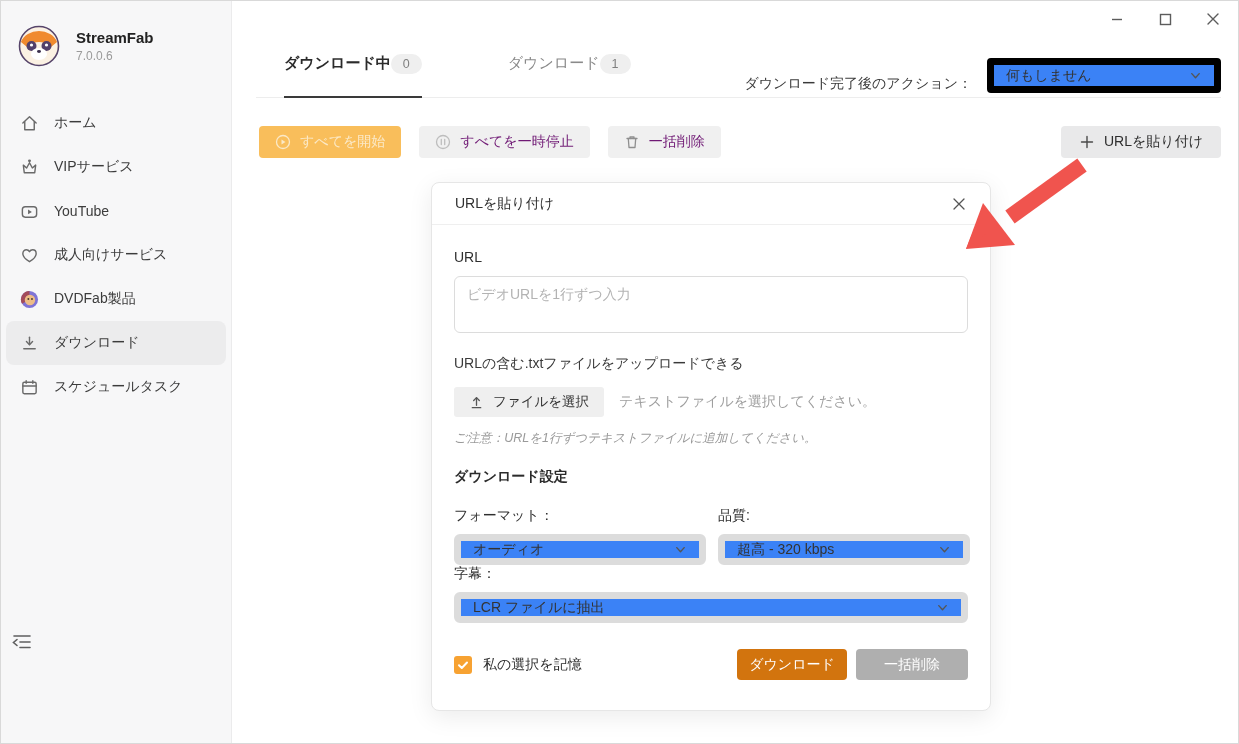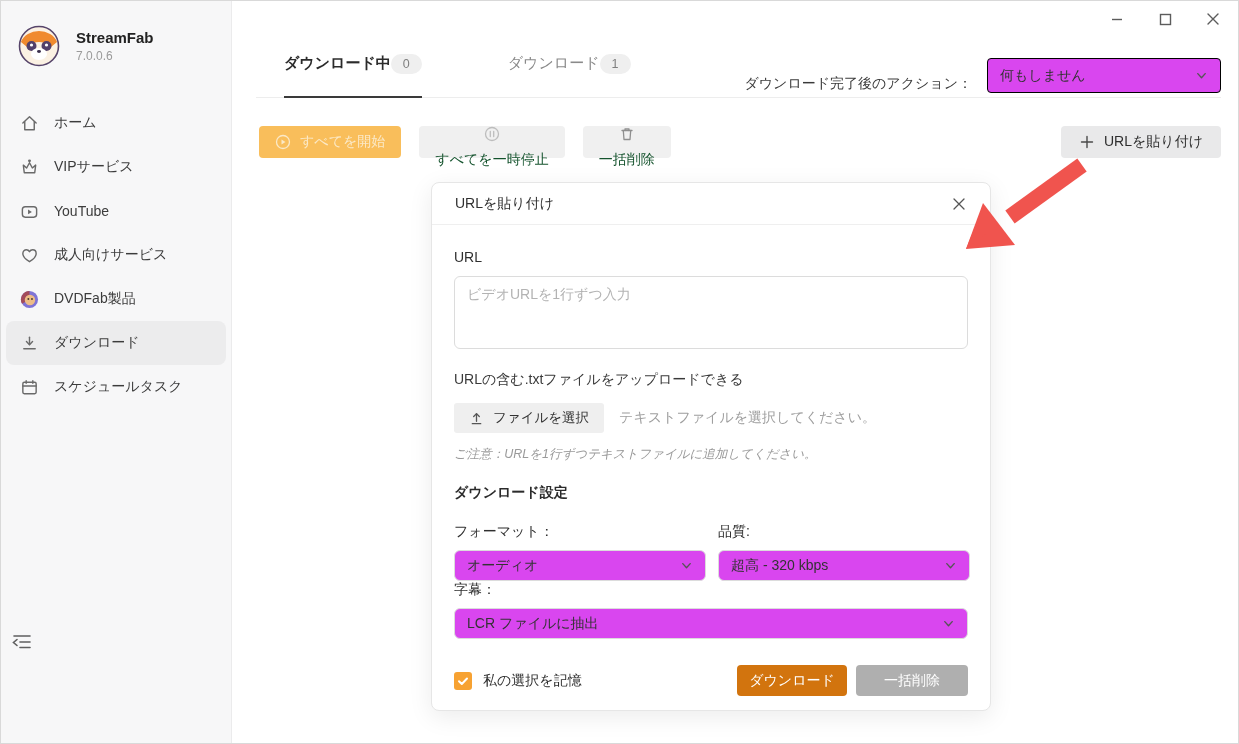--- a/index.html
+++ b/index.html
@@ -28,43 +28,43 @@
   .win-controls { position:absolute; top:6px; right:10px; display:flex; gap:18px; }
   .win-btn { width:30px; height:24px; display:flex; align-items:center; justify-content:center; color:#5c5c5c; cursor:pointer; }
 
   .tabrow { position:absolute; top:53px; left:24px; right:17px; height:44px; border-bottom:1px solid #EDEDED; display:flex; align-items:center; }
   .tab { display:flex; height:100%; margin-right:58px; position:relative; cursor:pointer; font-size:15px; color:#8a8a8a;margin-left:28px; }
   .tab.active { color:#2b2b2b; font-weight:bold; }
   .tab.active::after { content:""; position:absolute; left:0; right:0; bottom:-1px; height:2px; background:#3a3a3a; }
   .badge { min-width:31px; height:20px; padding:0 8px; border-radius:10px; background:#EFEFEF; color:#7f7f7f; font-size:12.5px; font-weight:normal; display:flex; align-items:center; justify-content:center; }
   .post-action { margin-left:auto; display:flex; align-items:flex-end; gap:15px; }
   .post-action-label { font-size:14px; color:#3a3a3a; }
-  .select-box { height:35px; border:1px solid #000000; border-radius:4px; background:#d946ef; display:flex; align-items:center; justify-content:space-between; padding:0 12px; font-size:14px; color:#333; cursor:pointer; }
+  .select-box { height:35px; border:7px solid #000000; border-radius:4px; background:#3b82f6; display:flex; align-items:center; justify-content:space-between; padding:0 12px; font-size:14px; color:#333; cursor:pointer; }
   .post-action .select-box { width:234px; }
   .chev { width:13px; height:13px; color:#555; flex:0 0 auto; }
 
   .toolbar { position:absolute; top:125px; left:27px; right:17px; display:flex; align-items:center; gap:18px; }
   .tbtn { height:32px; border:none; border-radius:4px; display:flex; align-items:center; gap:9px; padding:0 16px; font-size:14px; cursor:pointer; font-family:inherit; }
   .tbtn .t-icon { width:16px; height:16px; display:flex; }
   .btn-start { background:#F9BE5B; color:#FBE9C7; }
-  .btn-dis { background:#F0F0F0; color:#14532d;flex-direction:column; }
+  .btn-dis { background:#F0F0F0; color:#701a75; }
   .btn-dis .t-icon { color:#BDBDBD; }
   .btn-del .t-icon { color:#8f8f8f; }
   .btn-paste { margin-left:auto; background:#E9E9EA; color:#2e2e2e; padding:0 18px; }
   .btn-paste .t-icon { color:#4a4a4a; }
 
   
   .modal { position:absolute; left:199px; top:181px; width:560px; height:529px; background:#fff; border:1px solid #E6E6E6; border-radius:8px; box-shadow:0 6px 24px rgba(0,0,0,.08); z-index:5; }
   .modal-head { height:42px; display:flex; align-items:center; justify-content:space-between; padding:0 23px; border-bottom:1px solid #EFEFEF; }
   .modal-title { font-size:14px; color:#2f2f2f; }
   .modal-close { width:16px; height:16px; color:#555; cursor:pointer; }
   .modal-body { padding:0 22px; }
   .field-label { font-size:14px; color:#2f2f2f; }
   .lbl-url { margin-top:24px; }
-  .url-textarea { margin-top:11px; width:100%; height:73px; border:1px solid #DCDCDC; border-radius:6px; padding:9px 12px; font-size:14px; font-family:inherit; color:#333; resize:none; outline:none; }
+  .url-textarea { margin-top:11px; width:100%; height:57px; border:1px solid #DCDCDC; border-radius:6px; padding:9px 12px; font-size:14px; font-family:inherit; color:#333; resize:none; outline:none; }
   .url-textarea::placeholder { color:#B3B3B3; }
   .upload-hint { margin-top:18px; font-size:14px; color:#3a3a3a; }
   .file-row { margin-top:14px; display:flex; align-items:center; gap:15px; }
   .file-btn { height:30px; background:#EFEFEF; border:none; border-radius:3px; display:flex; align-items:center; gap:9px; padding:0 15px; font-size:13.5px; color:#333; cursor:pointer; font-family:inherit; }
   .file-btn .t-icon { width:15px; height:15px; color:#555; display:flex; }
   .file-hint { font-size:14px; color:#9e9e9e; }
   .note { margin-top:13px; font-size:12.5px; font-style:italic; color:#9a9a9a; }
   .settings-title { margin-top:21px; font-size:14px; font-weight:bold; color:#2b2b2b; }
   .sel-labels { margin-top:21px; display:grid; grid-template-columns:252px 252px; column-gap:12px; }
   .sel-row { margin-top:9px; display:grid; grid-template-columns:252px 252px; column-gap:12px; }

